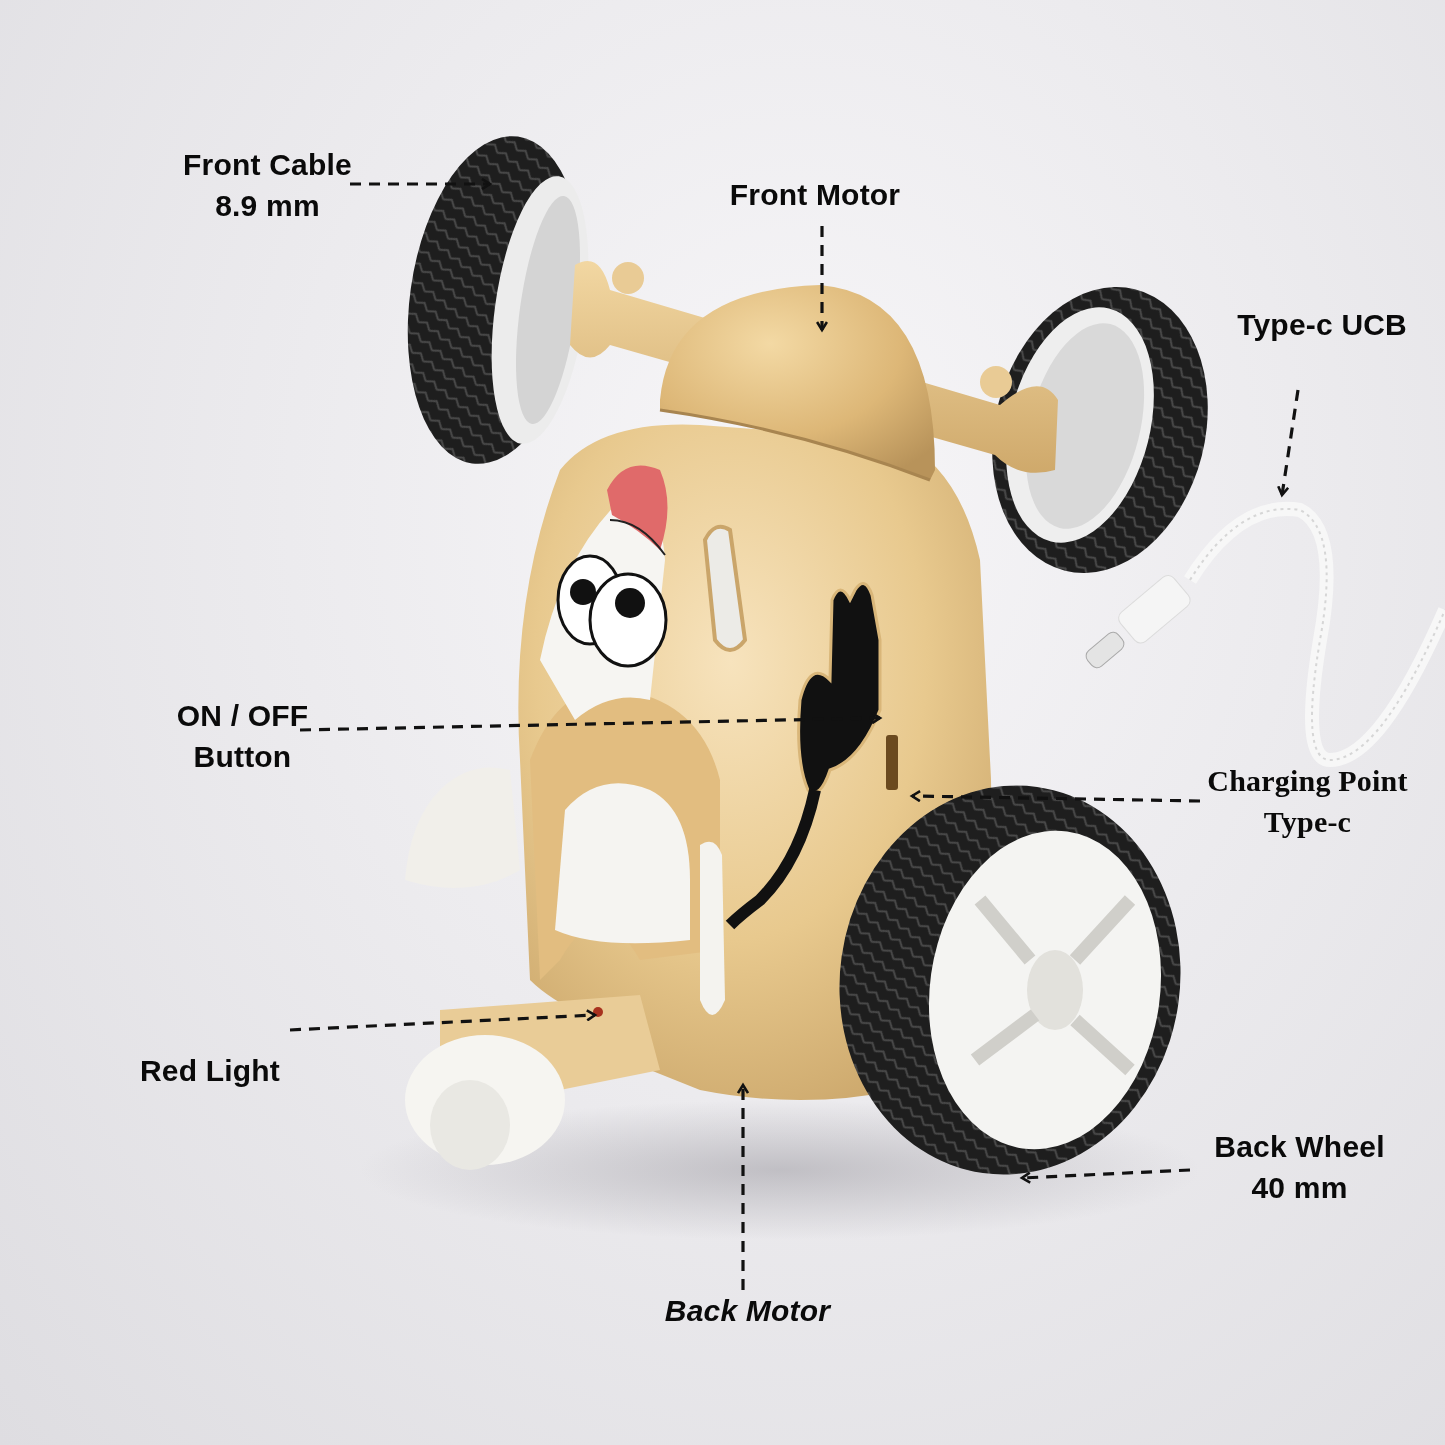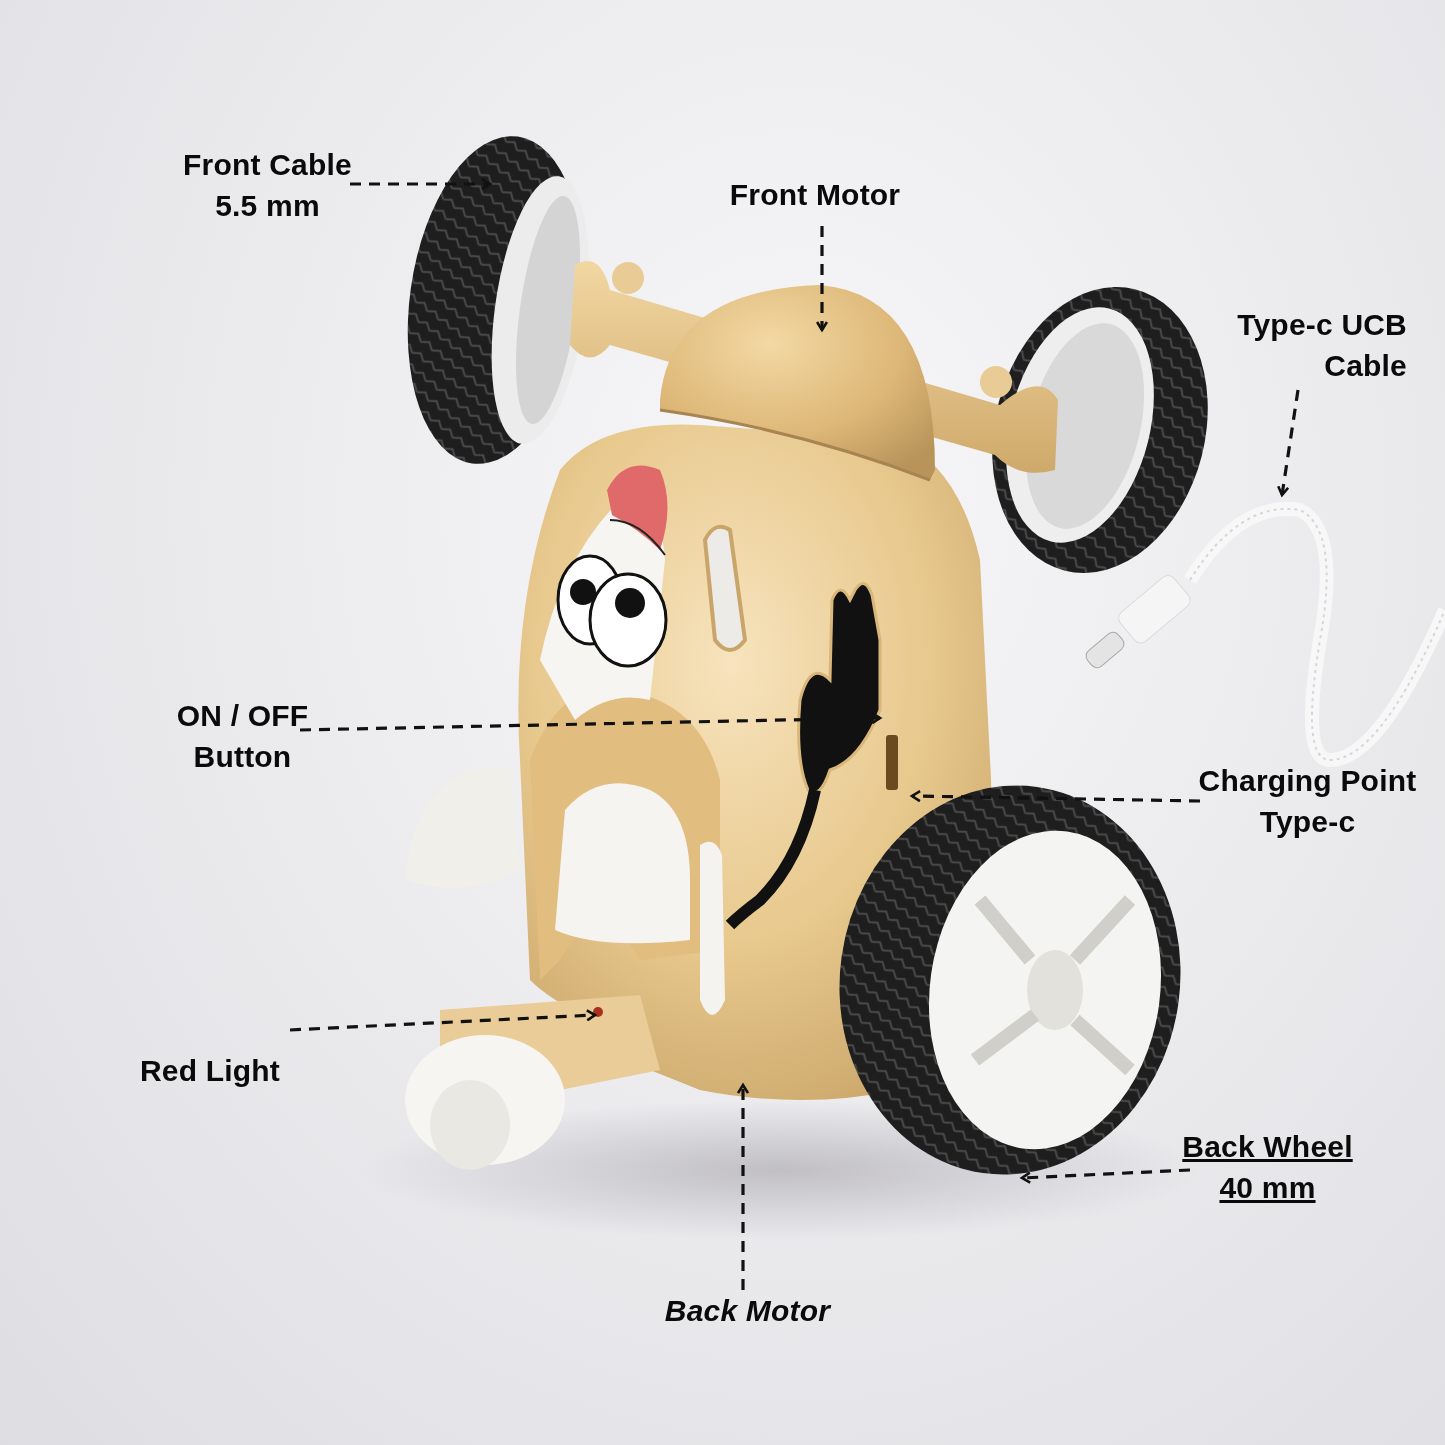--- a/index.html
+++ b/index.html
@@ -130,46 +130,45 @@
     <line x1="300" y1="730" x2="880" y2="718" marker-end="url(#arrowHead)"></line>
     <line x1="1200" y1="801" x2="912" y2="796" marker-end="url(#arrowHead)"></line>
     <line x1="290" y1="1030" x2="595" y2="1015" marker-end="url(#arrowHead)"></line>
     <line x1="1190" y1="1170" x2="1022" y2="1178" marker-end="url(#arrowHead)"></line>
     <line x1="743" y1="1290" x2="743" y2="1085" marker-end="url(#arrowHead)"></line>
   </g>
 </svg>
 
 <div class="label" style="left:150px; top:144px; width:235px;">
   <span>Front Cable</span>
-  <span>5.5 mm</span>
+  <span>8.9 mm</span>
 </div>
 
 <div class="label" style="left:700px; top:174px; width:230px;">
   <span>Front Motor</span>
 </div>
 
 <div class="label" style="left:1187px; top:304px; width:220px;text-align:right;">
   <span>Type-c UCB</span>
-  <span>Cable</span>
 </div>
 
 <div class="label" style="left:155px; top:695px; width:175px;">
   <span>ON / OFF</span>
   <span>Button</span>
 </div>
 
-<div class="label" style="left:1175px; top:760px; width:265px;">
+<div class="label" style="left:1175px; top:760px; width:265px;font-family:Liberation Serif, serif;">
   <span>Charging Point</span>
   <span>Type-c</span>
 </div>
 
 <div class="label" style="left:125px; top:1050px; width:170px;">
   <span>Red Light</span>
 </div>
 
-<div class="label" style="left:1160px; top:1126px; width:215px;text-decoration:underline;">
+<div class="label" style="left:1192px; top:1126px; width:215px;">
   <span>Back Wheel</span>
   <span>40 mm</span>
 </div>
 
 <div class="label" style="left:640px; top:1290px; width:215px;font-style:italic;">
   <span>Back Motor</span>
 </div>
 
 </body></html>

